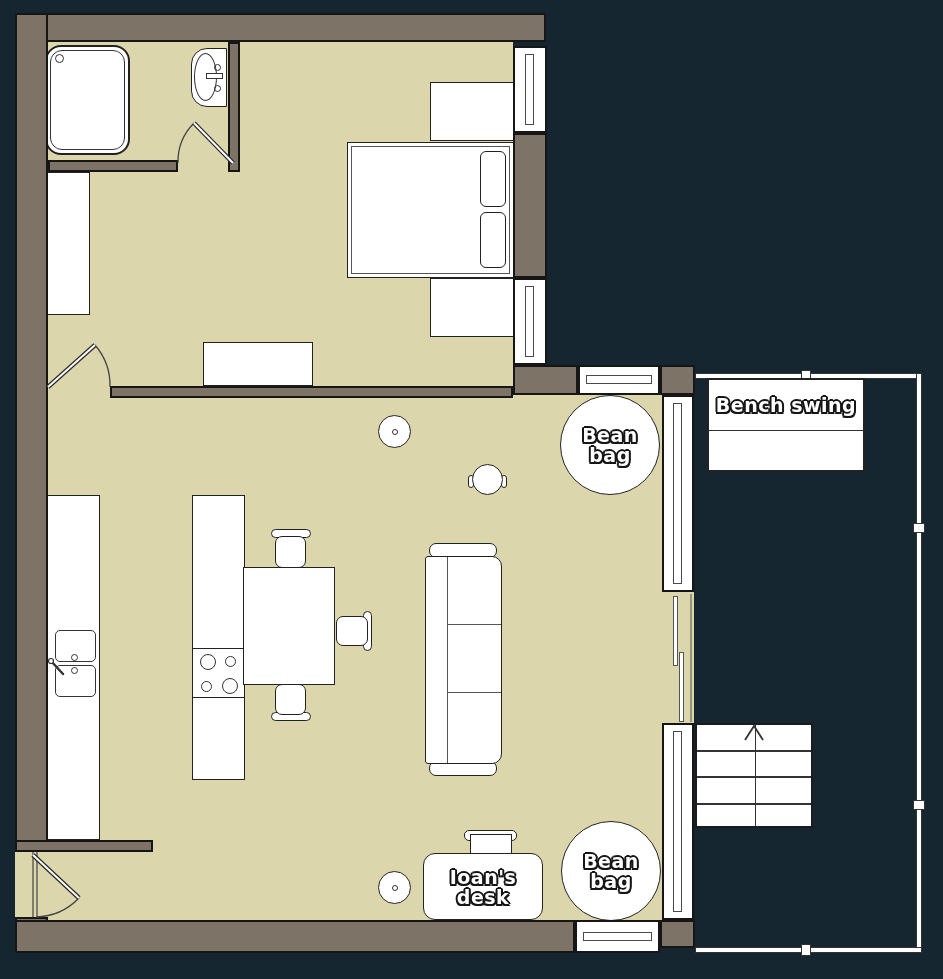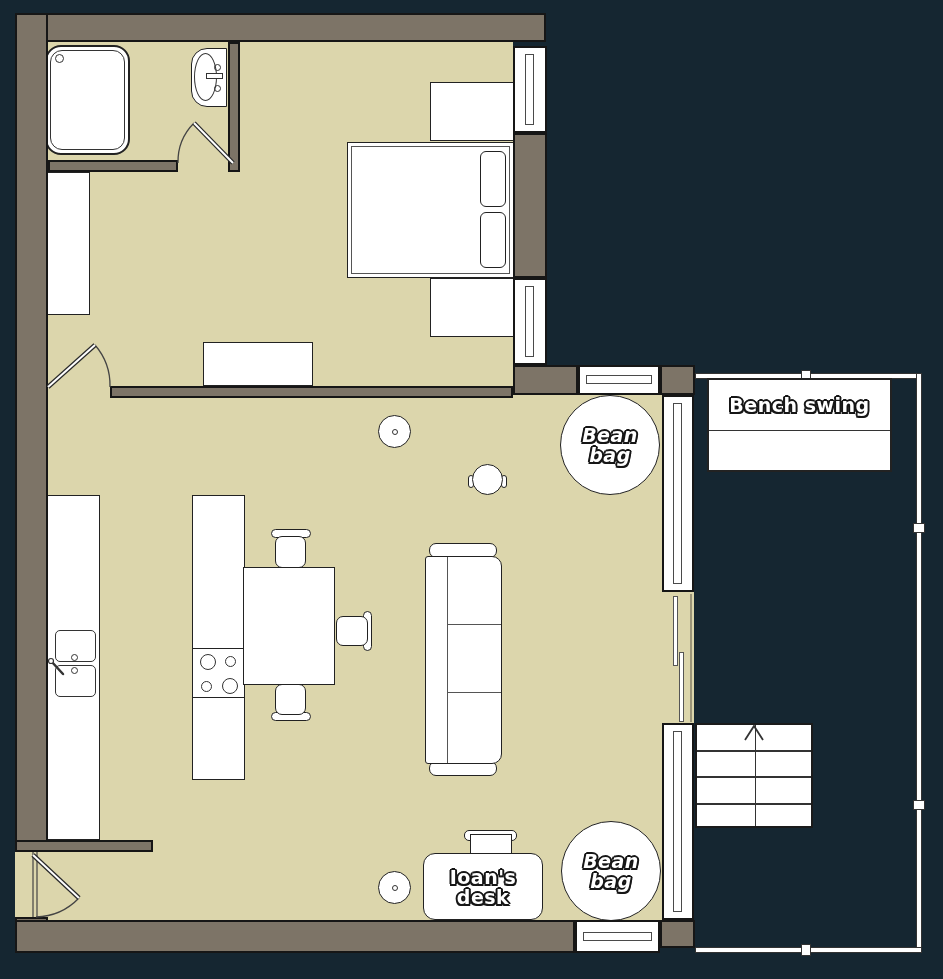--- a/index.html
+++ b/index.html
@@ -7,21 +7,21 @@
         font-family:"DejaVu Sans",sans-serif;}
   .abs{position:absolute;box-sizing:border-box;}
   .floor{background:#dcd6ac;}
   .wall{background:#7d7467;border:2px solid #161616;}
   .win{background:#fff;border:2px solid #161616;}
   .glassV{position:absolute;left:50%;top:6px;bottom:6px;width:9px;margin-left:-5px;
           border:1px solid #4a4a4a;background:#fff;box-sizing:border-box;}
   .glassH{position:absolute;top:50%;left:6px;right:6px;height:9px;margin-top:-5px;
           border:1px solid #4a4a4a;background:#fff;box-sizing:border-box;}
   .furn{background:#fff;border:1.5px solid #222;}
-  .round{border-radius:50%;font-style:italic;}
+  .round{border-radius:50%;}
   .rail{background:#fff;border:1px solid #333;}
   .joint{background:#fff;border:1px solid #333;}
   .steps{background:#fff;border:2px solid #1b1b1b;}
   .stepline{position:absolute;left:0;right:0;height:0;border-top:2px solid #333;}
   .olbl{position:absolute;display:flex;align-items:center;justify-content:center;
         text-align:center;font-weight:bold;font-size:19px;line-height:20px;color:#fff;
         letter-spacing:.5px;
         text-shadow:-2px 0 0 #161616,2px 0 0 #161616,0 -2px 0 #161616,0 2px 0 #161616,
         -1.5px -1.5px 0 #161616,1.5px -1.5px 0 #161616,-1.5px 1.5px 0 #161616,1.5px 1.5px 0 #161616;}
   svg{position:absolute;left:0;top:0;pointer-events:none;}
@@ -37,21 +37,21 @@
   <div class="abs floor" style="left:662px;top:592px;width:32px;height:131px;"></div>
 
   <div class="abs rail" style="left:695px;top:373px;width:227px;height:6px;"></div>
   <div class="abs rail" style="left:916px;top:373px;width:6px;height:580px;"></div>
   <div class="abs rail" style="left:695px;top:947px;width:227px;height:6px;"></div>
   <div class="abs joint" style="left:801px;top:370px;width:10px;height:12px;"></div>
   <div class="abs joint" style="left:913px;top:523px;width:12px;height:10px;"></div>
   <div class="abs joint" style="left:913px;top:800px;width:12px;height:10px;"></div>
   <div class="abs joint" style="left:801px;top:944px;width:10px;height:12px;"></div>
 
-  <div class="abs furn" style="left:707px;top:378px;width:185px;height:94px;border-width:2px;">
+  <div class="abs furn" style="left:707px;top:378px;width:158px;height:94px;border-width:2px;">
     <div class="abs" style="left:0;right:0;top:50px;height:0;border-top:1.5px solid #333;"></div>
     <div class="olbl" style="left:0;right:0;top:0;height:50px;">Bench swing</div>
   </div>
 
   <div class="abs steps" style="left:695px;top:723px;width:118px;height:105px;">
     <div class="stepline" style="top:25px;"></div>
     <div class="stepline" style="top:51px;"></div>
     <div class="stepline" style="top:78px;"></div>
     <div class="abs" style="left:58px;top:0;width:0;height:101px;border-left:1.5px solid #333;"></div>
   </div>

